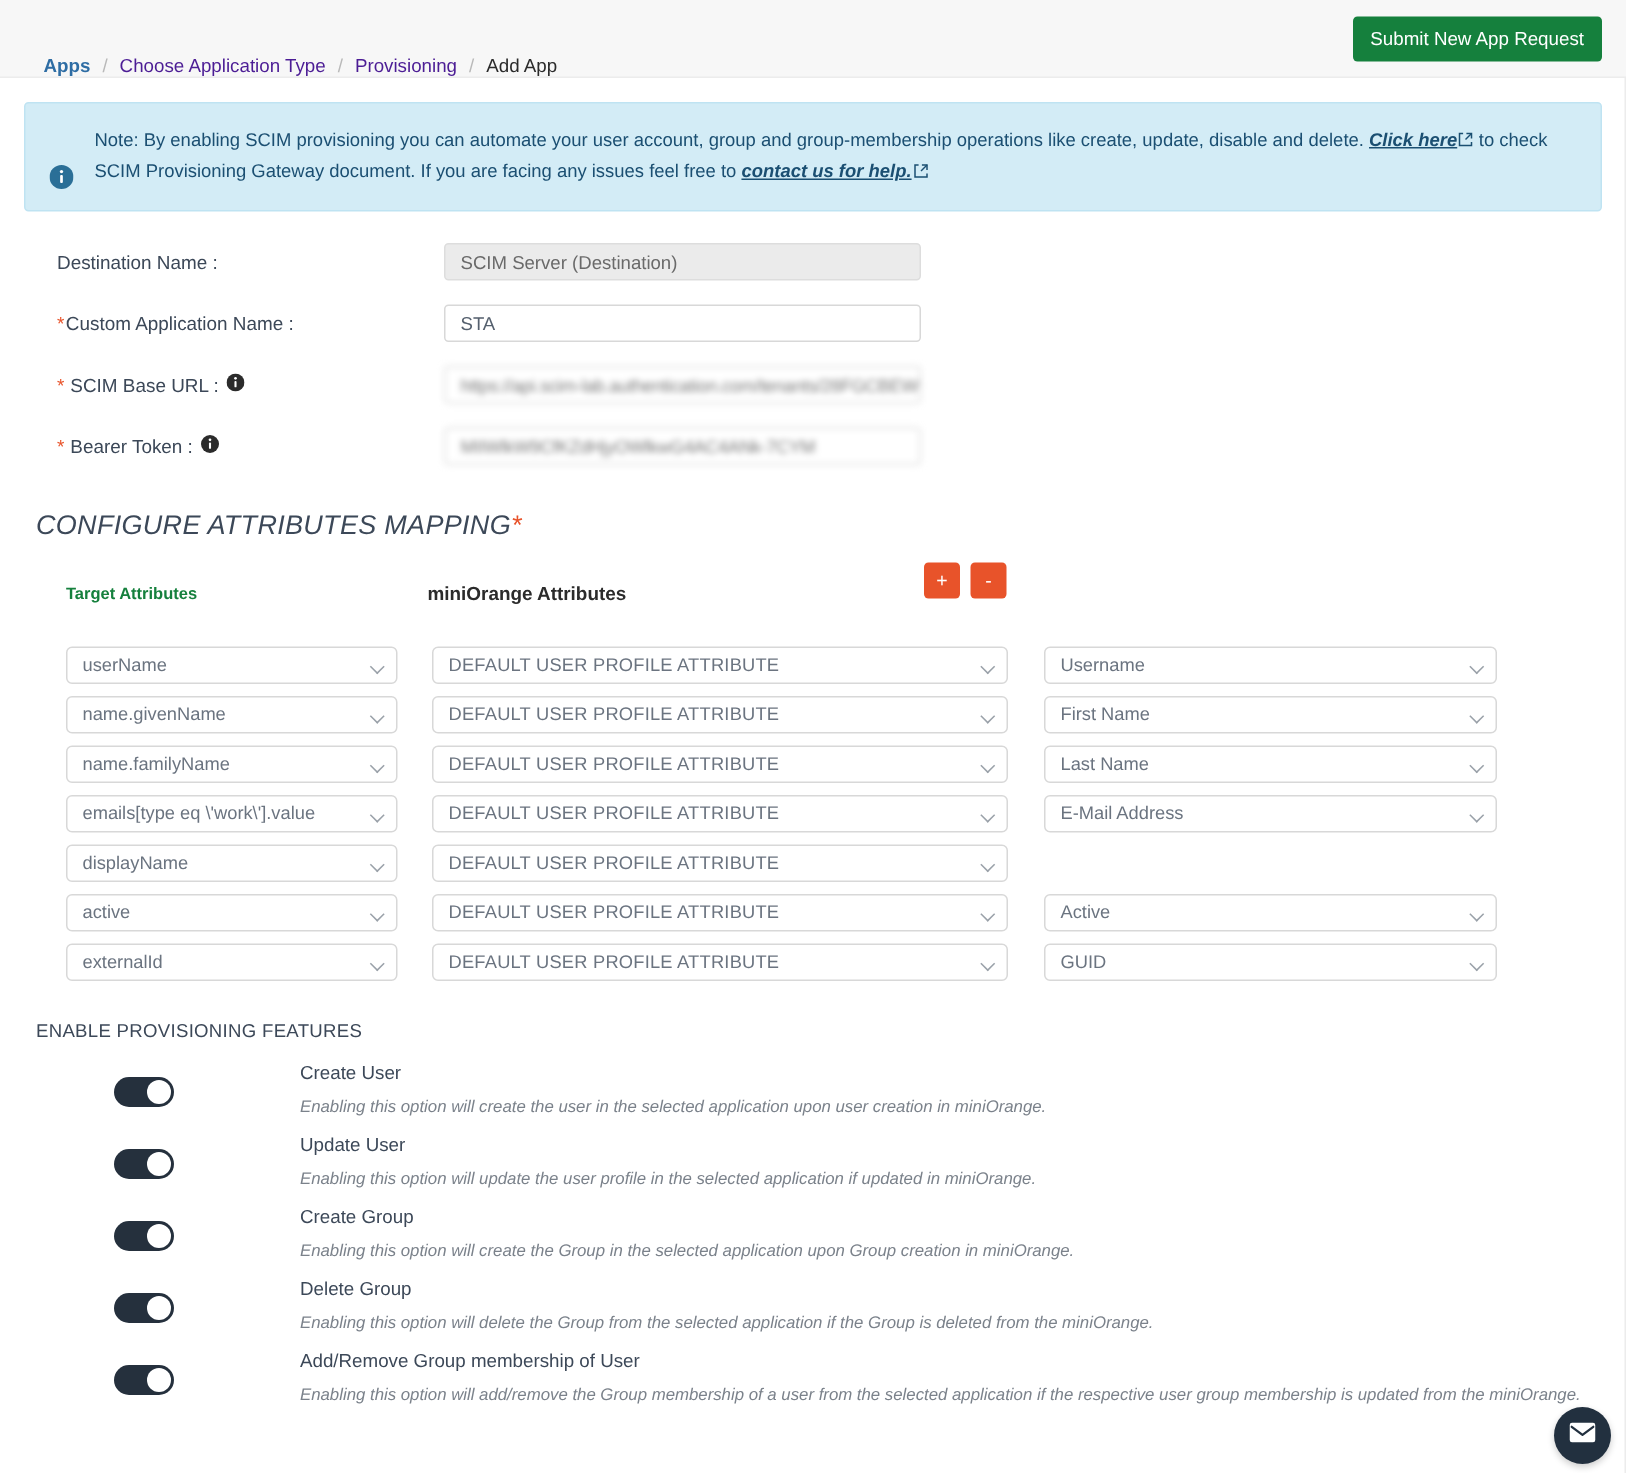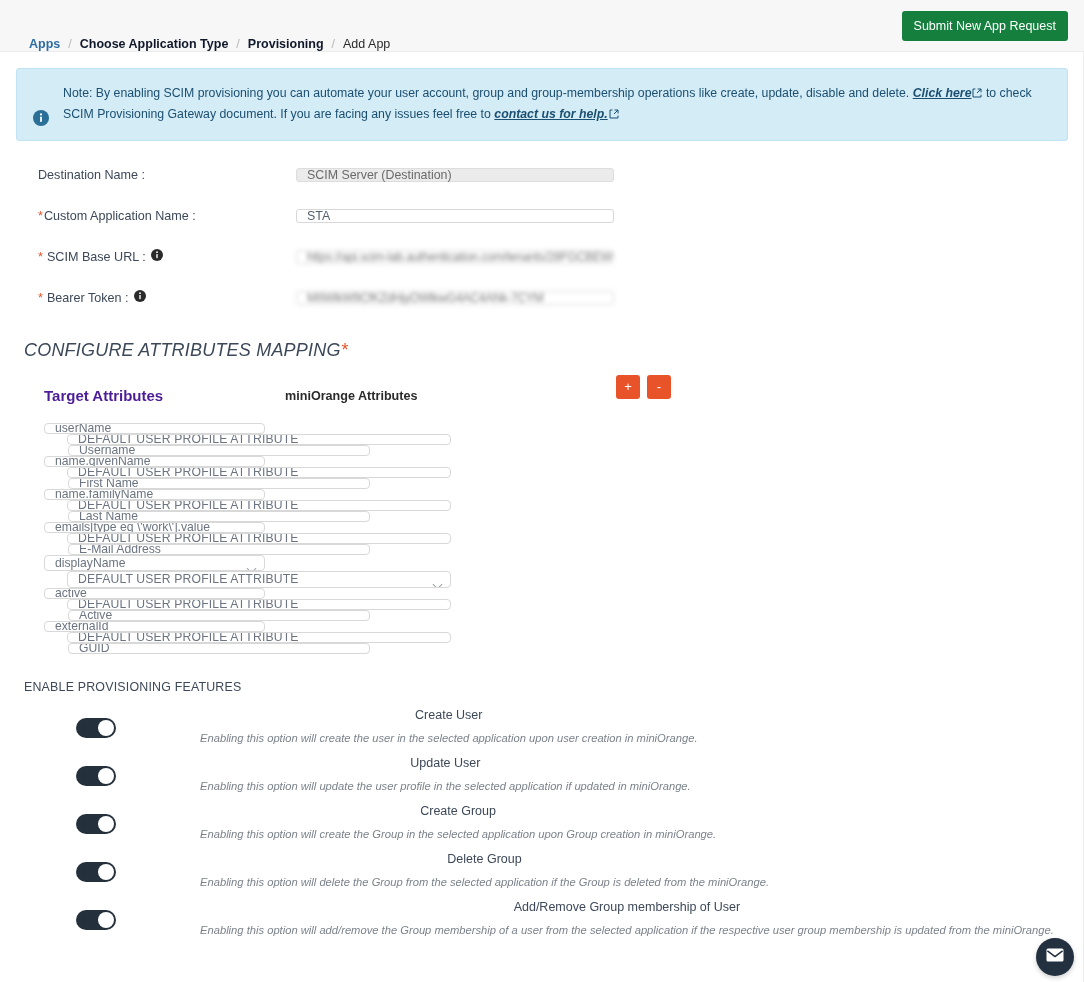--- a/index.html
+++ b/index.html
@@ -36,21 +36,21 @@
     align-items: center;
     font-size: 12.5px;
     gap: 0;
   }
   .crumb {
     color: #2e6da4;
     text-decoration: none;
     font-weight: bold;
     white-space: nowrap;
   }
-  .crumb.link-muted { color: #0f172a; font-weight: bold; }
+  .crumb.link-muted { color: #4c1d95; font-weight: normal; }
   .crumb.current { color: #2b2b2b; font-weight: normal; }
   .crumb-sep {
     color: #b9b9b9;
     margin: 0 8px;
     font-size: 12.5px;
   }
   .submit-btn {
     position: absolute;
     right: 16px;
     top: 11px;
@@ -120,21 +120,21 @@
     align-items: center;
   }
   .req { color: #e8532a; margin-right: 1px; }
   .info-dot {
     display: inline-block;
     margin-left: 5px;
     vertical-align: -2px;
   }
   .field {
     width: 318px;
-    height: 14px;
+    height: 25px;
     border: 1px solid #d8d8d8;
     border-radius: 3px;
     background: #ffffff;
     font-size: 12.4px;
     color: #55606e;
     padding: 0 10px;
     box-sizing: border-box;
     display: flex;
     align-items: center;
     font-family: "Liberation Sans", sans-serif;
@@ -160,21 +160,21 @@
   .section-title .req { color: #e8532a; }
 
   
   .map-header {
     position: relative;
     display: flex;
     align-items: center;
     margin-top: 22px;
     height: 26px;
   }
-  .map-head-col1 { width: 245px; padding-left: 28px; box-sizing: border-box; font-size: 15px; font-weight: bold; color: #4c1d95; }
+  .map-head-col1 { width: 245px; padding-left: 28px; box-sizing: border-box; font-size: 11px; font-weight: bold; color: #15803d; }
   .map-head-col2 { font-size: 12.6px; font-weight: bold; color: #2b2b2b; padding-left: 24px; }
   .plusminus {
     position: absolute;
     left: 600px;
     top: -8px;
     display: flex;
     gap: 7px;
   }
   .sq-btn {
     width: 24px;
@@ -185,25 +185,24 @@
     border-radius: 3px;
     font-size: 13px;
     line-height: 1;
     cursor: pointer;
     font-family: "Liberation Sans", sans-serif;
   }
 
   .map-rows { margin-top: 14px; }
   .map-row {
     display: flex;
-    align-items: flex-start;
+    align-items: flex-end;
     height: 33px;
     padding-left: 28px;
     box-sizing: border-box;
-    flex-direction: column;
   }
   .sel {
     position: relative;
     height: 25px;
     border: 1px solid #d8d8d8;
     border-radius: 4px;
     background: #ffffff;
     font-size: 12.2px;
     color: #6b7480;
     padding: 0 24px 0 10px;
@@ -261,21 +260,21 @@
   }
   .toggle .knob {
     position: absolute;
     top: 2px;
     right: 2px;
     width: 16px;
     height: 16px;
     border-radius: 50%;
     background: #ffffff;
   }
-  .feat-text { padding-top: 3px; text-align: center; }
+  .feat-text { padding-top: 3px; }
   .feat-name {
     font-size: 12.5px;
     color: #3c4858;
     line-height: 1.1;
   }
   .feat-desc {
     font-size: 11.2px;
     font-style: italic;
     color: #7b828b;
     margin-top: 10px;

